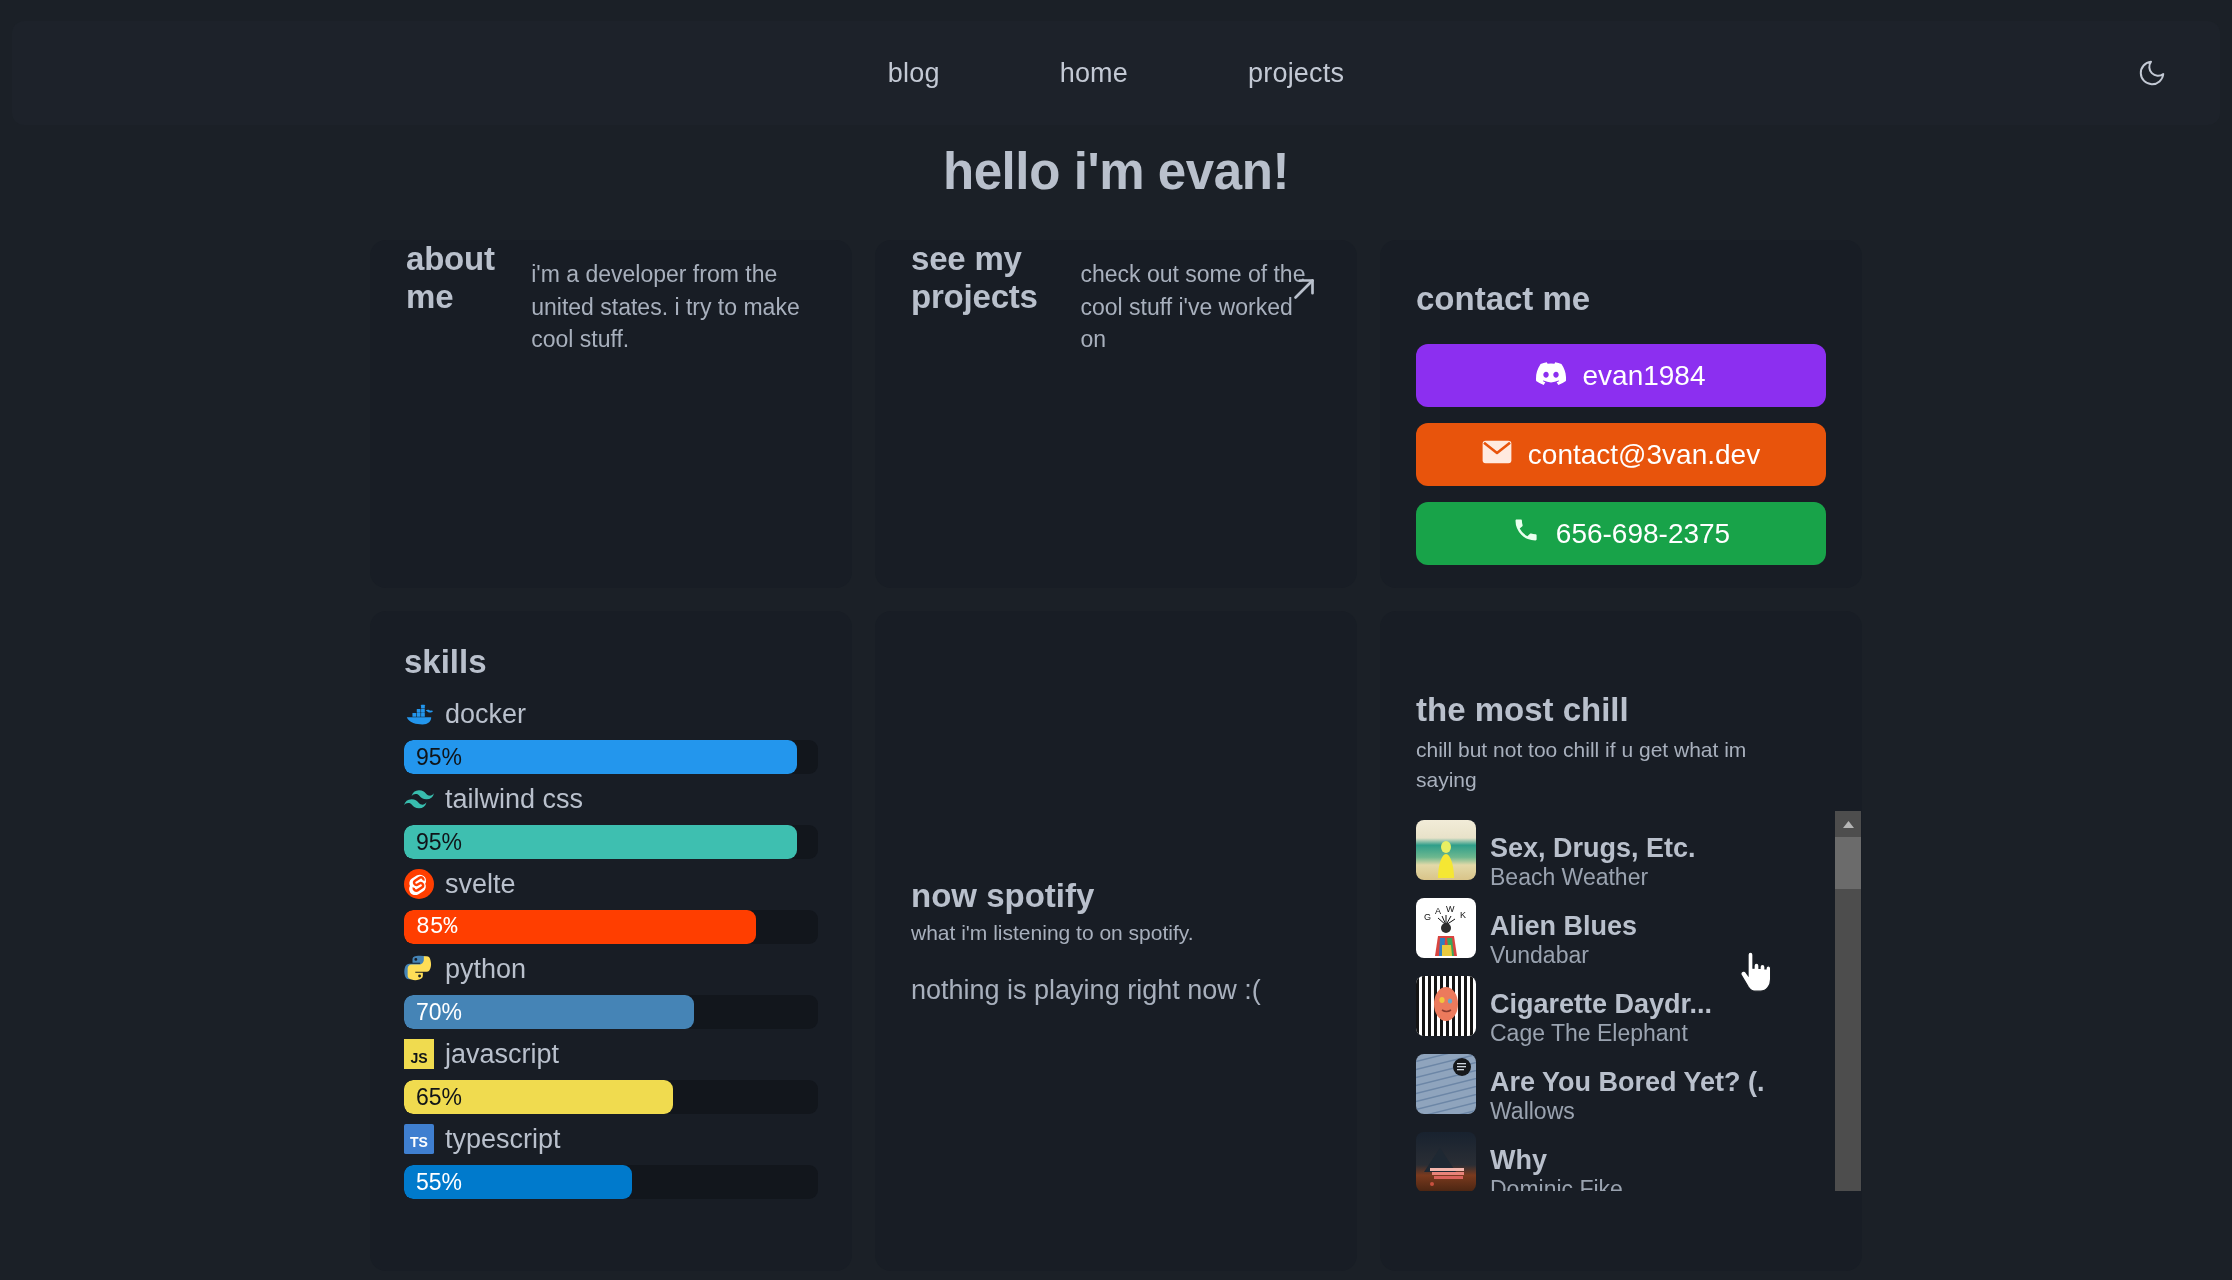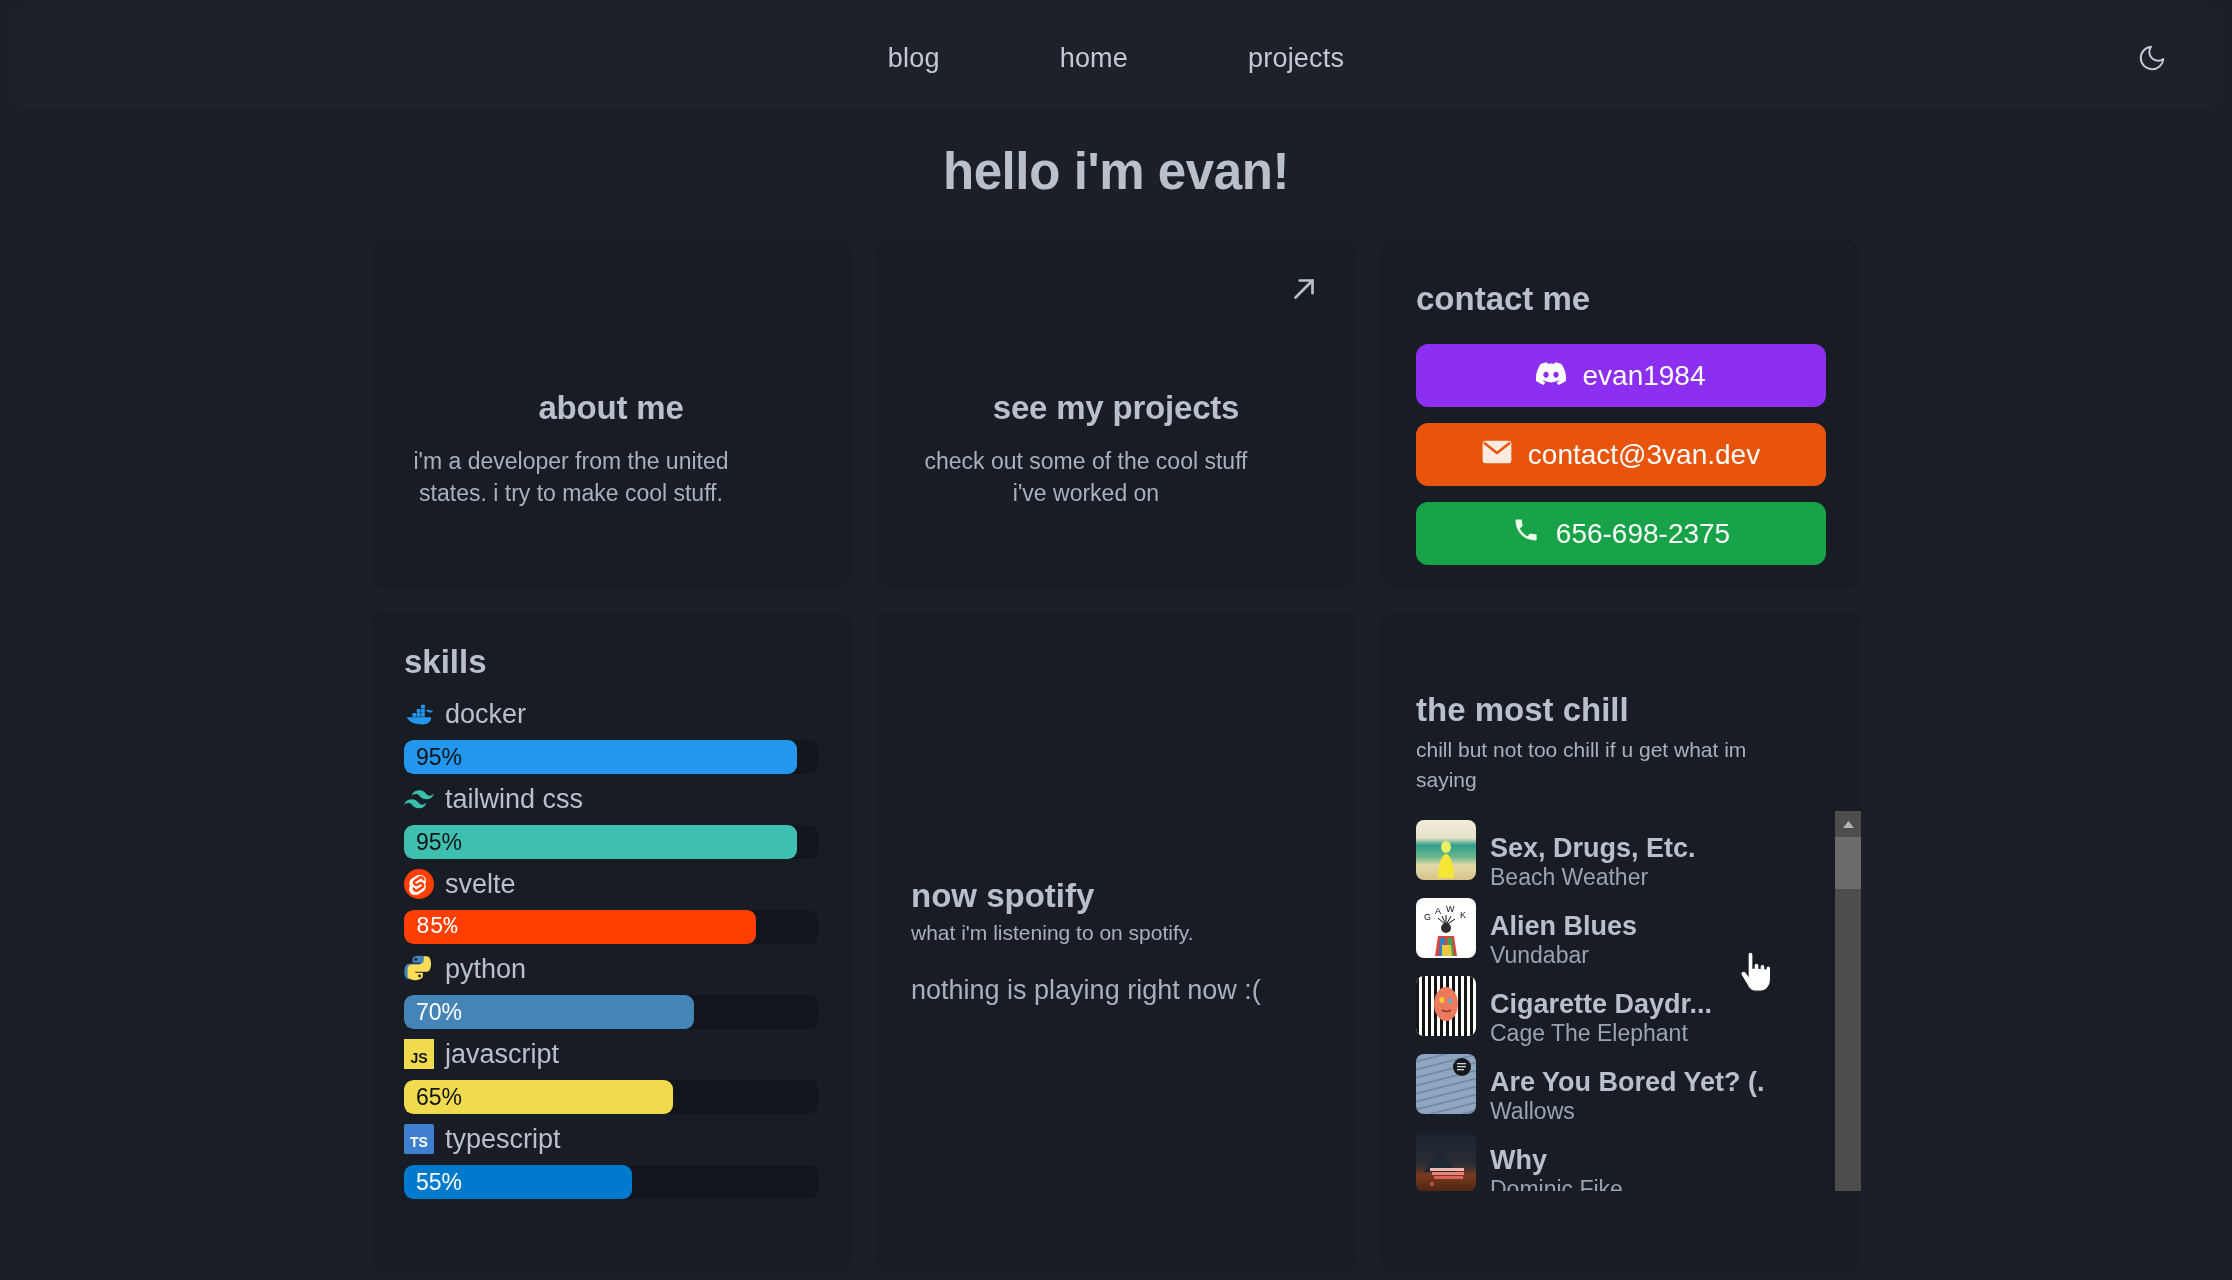--- a/index.html
+++ b/index.html
@@ -8,21 +8,21 @@
     width: 2232px; height: 1280px;
     background: #1b2027;
     font-family: "Liberation Sans", sans-serif;
     overflow: hidden;
   }
   body { position: relative; }
 
   
   .navbar {
     position: absolute;
-    left: 12px; top: 6px;
+    left: 12px; top: 21px;
     width: 2208px; height: 104px;
     background: #1d222a;
     border-radius: 12px;
     display: flex;
     align-items: center;
     justify-content: center;
   }
   .nav-links {
     display: flex;
     align-items: center;
@@ -78,21 +78,21 @@
     font-size: 33px;
     font-weight: bold;
     letter-spacing: -0.2px;
   }
   .card-body {
     color: #a8b0bd;
     font-size: 23px;
     line-height: 1.42;
     margin-top: 18px;
   }
-  .about-inner { padding: 0 36px 78px 36px; height:100%; display:flex; flex-direction:column; justify-content:flex-end;text-align:center; }
+  .about-inner { padding: 0 36px 78px 36px; height:100%; display:flex; flex-direction:row; justify-content:flex-end; }
 
   
   .arrow-icon {
     position: absolute;
     right: 36px; top: 32px;
     width: 34px; height: 34px;
     color: #b9c0cc;
     cursor: pointer;
   }
 

